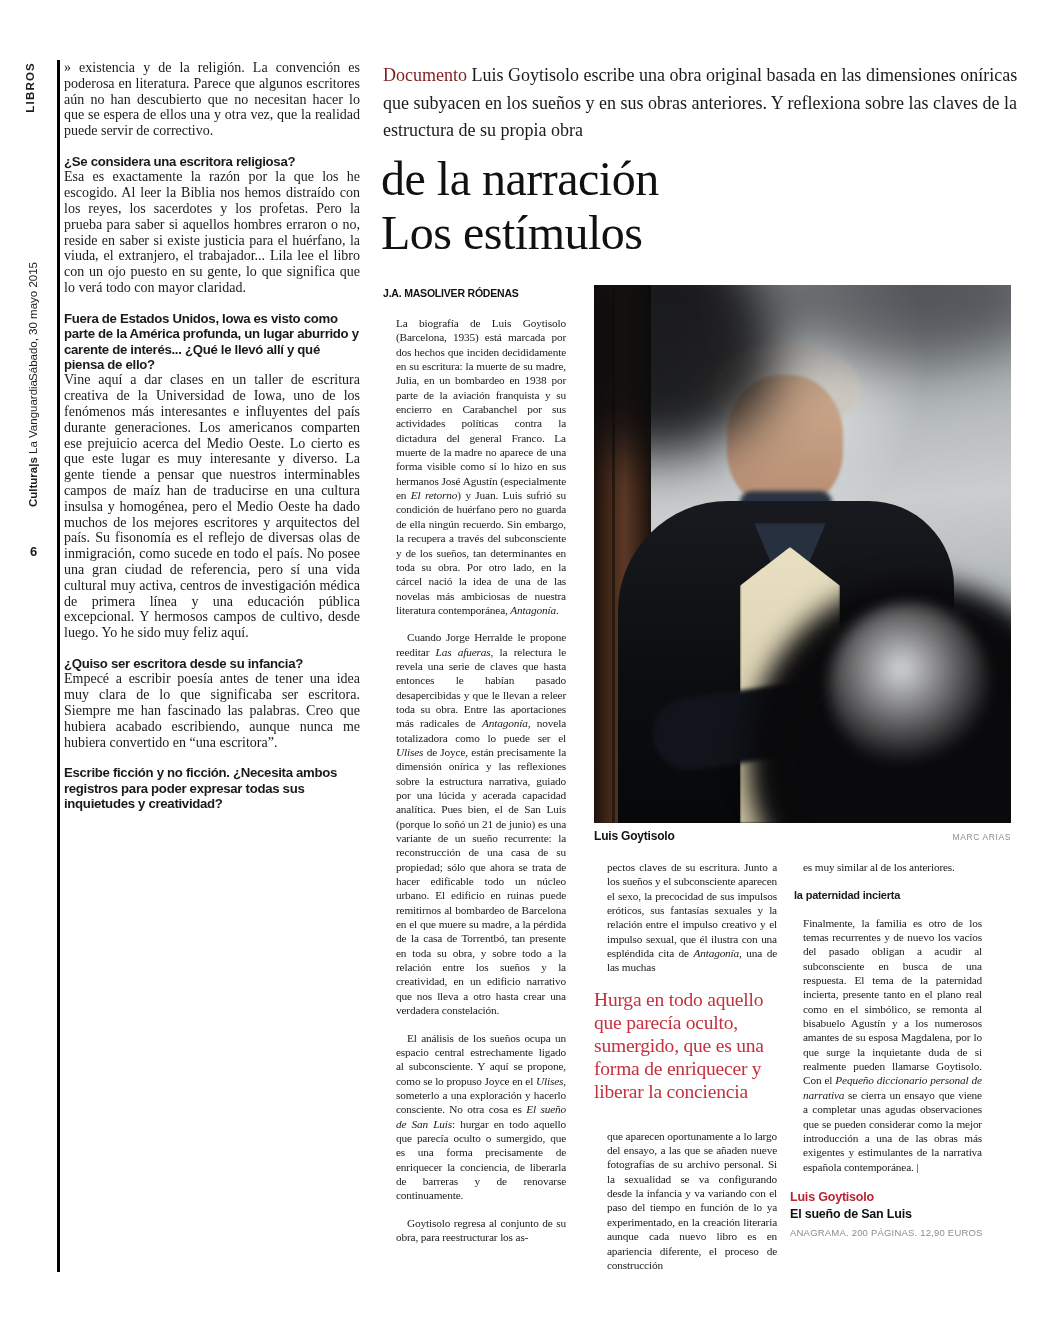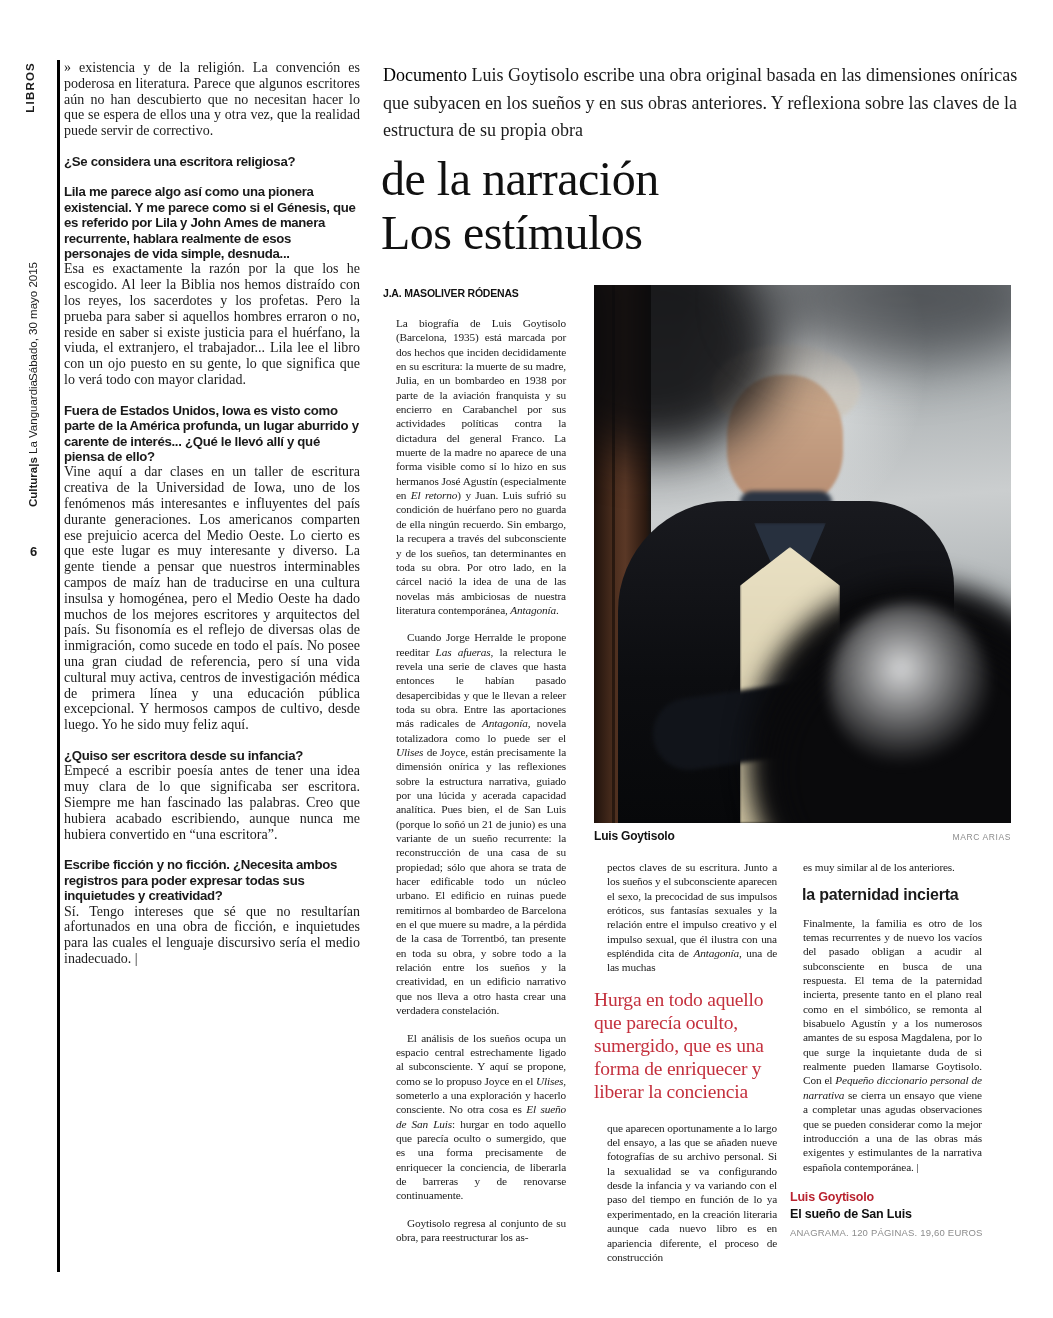--- a/index.html
+++ b/index.html
@@ -19,40 +19,40 @@
   .left-col{position:absolute;left:64px;top:60px;width:296px;height:1205px;overflow:hidden;
             font-size:14px;line-height:15.8px;text-align:justify;}
   .lc-cont,.lc-a{margin:0 0 0 0;}
   .lc-q{font-family:"Liberation Sans",sans-serif;font-weight:bold;font-size:13.2px;line-height:15.4px;
         letter-spacing:-0.3px;margin-top:15px;text-align:left;}
   .lc-cont{margin-top:0;}
   .left-col .lc-a{margin-top:0;}
   .left-col .lc-cont + .lc-q{margin-top:15px;}
   
   .kicker{position:absolute;left:383px;top:62px;width:645px;font-size:18px;line-height:27.5px;}
-  .kicker .doc{color:#000000;}
+  .kicker .doc{color:#7f1d1d;}
   
   .headline{position:absolute;left:381px;top:152px;width:640px;font-size:48px;line-height:54px;
             letter-spacing:-0.5px;color:#111;}
   
   .byline{position:absolute;left:383px;top:287px;font-family:"Liberation Sans",sans-serif;
           font-size:10.5px;font-weight:bold;letter-spacing:-0.2px;color:#111;}
   
   .acol{position:absolute;font-size:11.3px;line-height:14.35px;letter-spacing:-0.15px;
         text-align:justify;overflow:hidden;}
   .col1{left:383px;top:303px;width:196px;height:968px;}
   .col2{left:594px;top:847px;width:196px;height:432px;}
   .col3{left:790px;top:847px;width:205px;height:432px;}
   .body-p{margin:13px;}
   .body-p.ind{text-indent:11px;}
-  .subhead{font-family:"Liberation Sans",sans-serif;font-weight:bold;font-size:16px;
-           letter-spacing:-0.2px;margin:14px 0 2px 12px;text-align:left;}
+  .subhead{font-family:"Liberation Sans",sans-serif;font-weight:bold;font-size:11px;
+           letter-spacing:-0.2px;margin:14px 0 2px 4px;text-align:left;}
   
   .pullquote{color:#c4303d;font-size:19.5px;line-height:23px;letter-spacing:-0.2px;
-             margin:13px 0 18px 0;text-align:left;}
+             margin:13px 0 26px 0;text-align:left;}
   
   .photo{position:absolute;left:594px;top:285px;width:417px;height:538px;overflow:hidden;
          background:linear-gradient(175deg,#83888c 0%,#aeb3b5 22%,#cbcecf 42%,#b0b5b7 62%,#8e9396 82%,#74797c 100%);}
   .photo *{position:absolute;}
   .ph-light{left:20%;top:0;width:60%;height:45%;background:radial-gradient(ellipse at 50% 30%,rgba(236,238,238,.95),rgba(236,238,238,0) 70%);}
   .ph-wood{left:0;top:0;width:57px;height:100%;
            background:linear-gradient(90deg,#1f120c,#4c2e1e 35%,#5a3826 55%,#2c1a11 90%,#171412);}
   .ph-wood:after{content:"";position:absolute;left:18px;top:0;width:3px;height:100%;background:rgba(0,0,0,.45);}
   .ph-panel{left:57px;top:330px;width:150px;height:208px;background:linear-gradient(90deg,#9b9fa2,#babdbf 60%,#8f9396);}
   .ph-books{left:200px;top:428px;width:215px;height:110px;filter:blur(2.5px);
@@ -104,28 +104,26 @@
 
   <div class="vrule"></div>
   <div class="vtext sb-section">LIBROS</div>
   <div class="vtext sb-date">Sábado, 30 mayo 2015</div>
   <div class="vtext sb-pub"><b>Cultura|s</b><span> </span><span>La Vanguardia</span></div>
   <div class="sb-pagenum">6</div>
 
   <div class="left-col">
       <div class="lc-cont">» existencia y de la religión. La convención es poderosa en literatura. Parece que algunos escritores aún no han descubierto que no necesitan hacer lo que se espera de ellos una y otra vez, que la realidad puede servir de correctivo.</div>
       <div class="lc-q">¿Se considera una escritora religiosa?</div>
-      <div class="lc-q">Lila me parece algo así como una pionera existencial. Y me parece como si el Génesis, que es referido por Lila y John Ames de manera recurrente, hablara realmente de esos personajes de vida simple, desnuda...</div>
       <div class="lc-a">Esa es exactamente la razón por la que los he escogido. Al leer la Biblia nos hemos distraído con los reyes, los sacerdotes y los profetas. Pero la prueba para saber si aquellos hombres erraron o no, reside en saber si existe justicia para el huérfano, la viuda, el extranjero, el trabajador... Lila lee el libro con un ojo puesto en su gente, lo que significa que lo verá todo con mayor claridad.</div>
       <div class="lc-q">Fuera de Estados Unidos, Iowa es visto como parte de la América profunda, un lugar aburrido y carente de interés... ¿Qué le llevó allí y qué piensa de ello?</div>
       <div class="lc-a">Vine aquí a dar clases en un taller de escritura creativa de la Universidad de Iowa, uno de los fenómenos más interesantes e influyentes del país durante generaciones. Los americanos comparten ese prejuicio acerca del Medio Oeste. Lo cierto es que este lugar es muy interesante y diverso. La gente tiende a pensar que nuestros interminables campos de maíz han de traducirse en una cultura insulsa y homogénea, pero el Medio Oeste ha dado muchos de los mejores escritores y arquitectos del país. Su fisonomía es el reflejo de diversas olas de inmigración, como sucede en todo el país. No posee una gran ciudad de referencia, pero sí una vida cultural muy activa, centros de investigación médica de primera línea y una educación pública excepcional. Y hermosos campos de cultivo, desde luego. Yo he sido muy feliz aquí.</div>
       <div class="lc-q">¿Quiso ser escritora desde su infancia?</div>
       <div class="lc-a">Empecé a escribir poesía antes de tener una idea muy clara de lo que significaba ser escritora. Siempre me han fascinado las palabras. Creo que hubiera acabado escribiendo, aunque nunca me hubiera convertido en “una escritora”.</div>
       <div class="lc-q">Escribe ficción y no ficción. ¿Necesita ambos registros para poder expresar todas sus inquietudes y creatividad?</div>
-      <div class="lc-a">Sí. Tengo intereses que sé que no resultarían afortunados en una obra de ficción, e inquietudes para las cuales el lenguaje discursivo sería el medio inadecuado. |</div>
     </div>
 
   <div class="kicker">
     <span class="doc">Documento</span><span> Luis Goytisolo escribe una obra original basada en las dimensiones oníricas que subyacen en los sueños y en sus obras anteriores. Y reflexiona sobre las claves de la estructura de su propia obra</span>
   </div>
 
   <div class="headline">
     <div>de la narración</div>
     <div>Los estímulos</div>
   </div>
@@ -171,17 +169,17 @@
     <p class="body-p">que aparecen oportunamente a lo largo del ensayo, a las que se añaden nueve fotografías de su archivo personal. Si la sexualidad se va configurando desde la infancia y va variando con el paso del tiempo en función de lo ya experimentado, en la creación literaria aunque cada nuevo libro es en apariencia diferente, el proceso de construcción</p>
   </div>
 
   <div class="acol col3">
     <p class="body-p">es muy similar al de los anteriores.</p>
     <div class="subhead">la paternidad incierta</div>
     <p class="body-p">Finalmente, la familia es otro de los temas recurrentes y de nuevo los vacíos del pasado obligan a acudir al subconsciente en busca de una respuesta. El tema de la paternidad incierta, presente tanto en el plano real como en el simbólico, se remonta al bisabuelo Agustín y a los numerosos amantes de su esposa Magdalena, por lo que surge la inquietante duda de si realmente pueden llamarse Goytisolo. Con el <i>Pequeño diccionario personal de narrativa</i> se cierra un ensayo que viene a completar unas agudas observaciones que se pueden considerar como la mejor introducción a una de las obras más exigentes y estimulantes de la narrativa española contemporánea. |</p>
     <div class="bookinfo">
       <div class="bi-author">Luis Goytisolo</div>
       <div class="bi-title">El sueño de San Luis</div>
-      <div class="bi-details">ANAGRAMA. 120 PÁGINAS. 19,60 EUROS</div>
+      <div class="bi-details">ANAGRAMA. 200 PÁGINAS. 12,90 EUROS</div>
     </div>
   </div>
 
 </div>
 
 </body></html>

